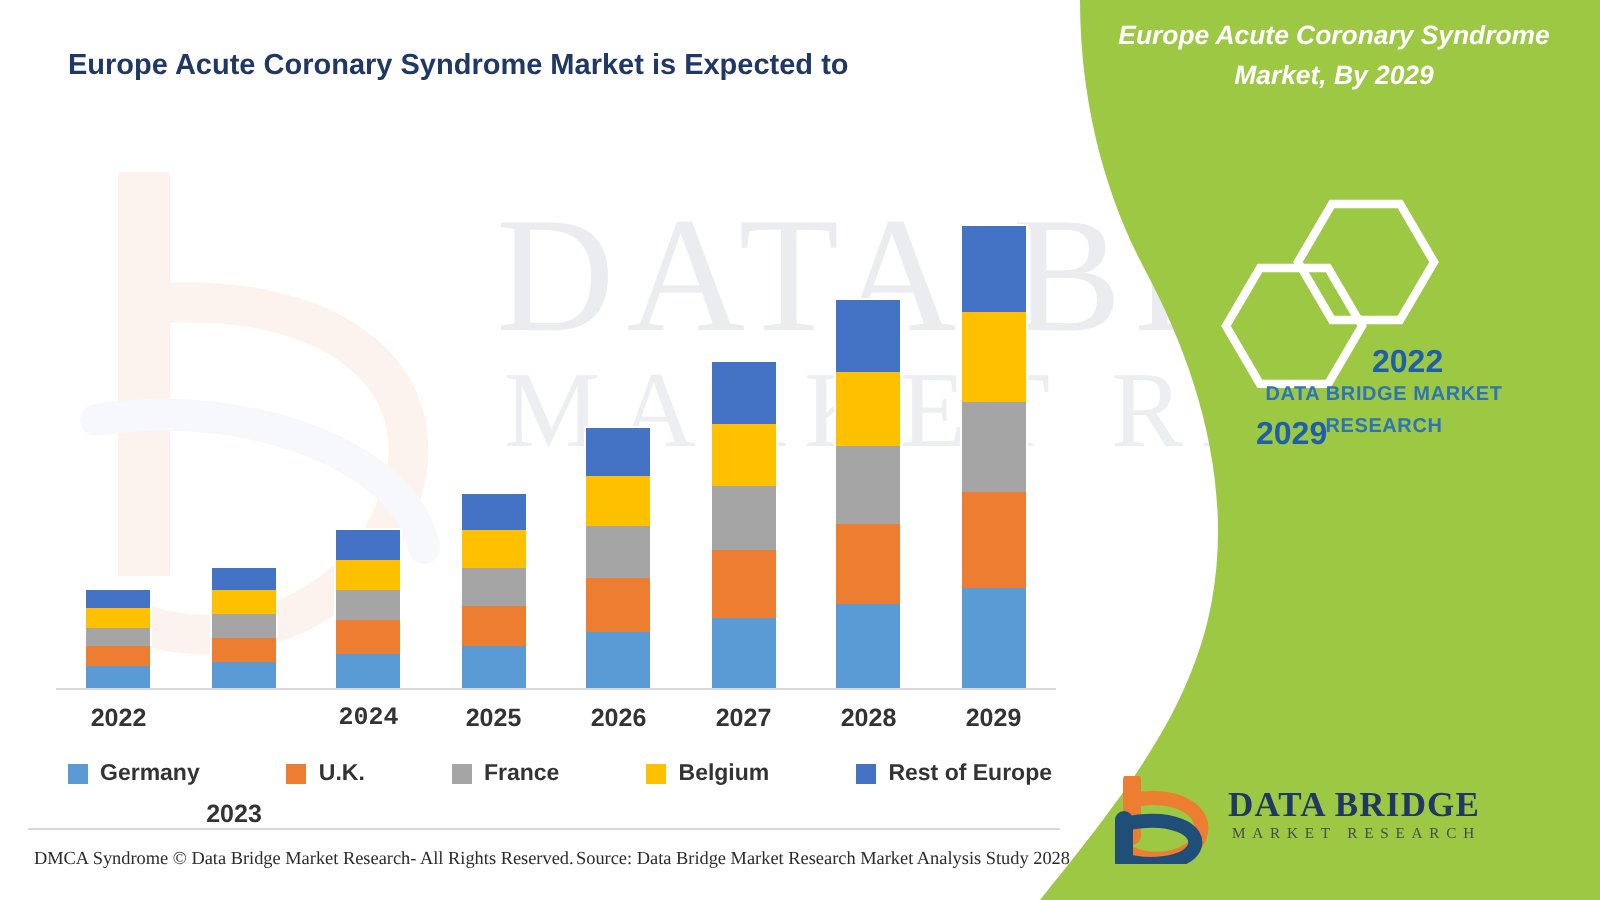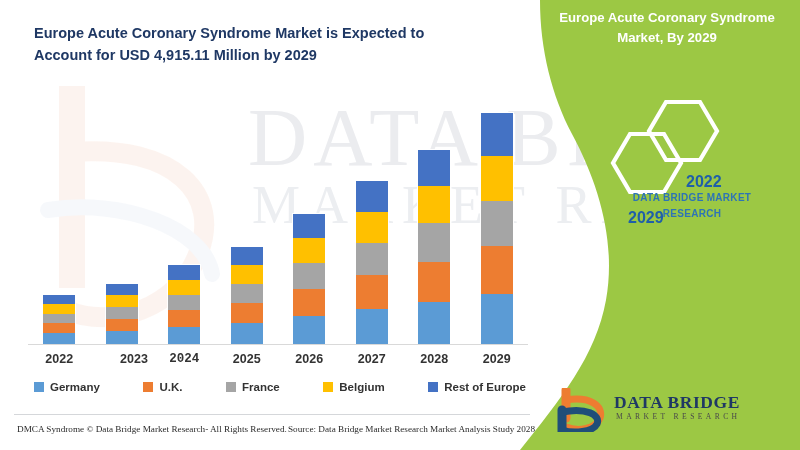--- a/index.html
+++ b/index.html
@@ -149,20 +149,21 @@
   .panel-title {
     position: absolute;
     left: 548px; top: 8px;
     width: 238px;
     text-align: center;
     font-size: 13.2px;
     font-weight: 600;
     line-height: 1.5;
     color: #ffffff;
     z-index: 10;
+    font-style: italic;
   }
   .hexgroup {
     position: absolute;
     left: 608px; top: 78px;
     width: 140px; height: 116px;
     z-index: 10;
   }
   .hex-label {
     position: absolute;
     font-size: 16px;
@@ -217,21 +218,20 @@
       <path d="M46 8 L46 210" stroke="#fbe9e0" stroke-width="26" fill="none"></path>
       <path d="M46 74 C 150 66, 196 118, 172 176 C 152 230, 86 252, 40 232" stroke="#fbe9e0" stroke-width="20" fill="none" stroke-linecap="round"></path>
       <path d="M22 132 C 96 120, 178 150, 186 196" stroke="#eef2f8" stroke-width="16" fill="none" stroke-linecap="round"></path>
     </svg>
     <div class="wm-text l1">DATA BRIDGE</div>
     <div class="wm-text l2">MARKET RESEARCH</div>
   </div>
 
   <div class="chart-title">
     <div>Europe Acute Coronary Syndrome Market is Expected to</div>
-    <div>Account for USD 4,915.11 Million by 2029</div>
   </div>
 
   <div class="plot" id="plot">
     <div class="axis-line"></div>
   <div class="bar" style="left: 14.25px;">
         <div class="seg" style="height: 9.1648px; background: rgb(68, 114, 196);"></div>
         <div class="seg" style="height: 9.3998px; background: rgb(255, 192, 0);"></div>
         <div class="seg" style="height: 9.63479px; background: rgb(165, 165, 165);"></div>
         <div class="seg" style="height: 10.1048px; background: rgb(237, 125, 49);"></div>
         <div class="seg" style="height: 10.5748px; background: rgb(91, 155, 213);"></div>
@@ -282,21 +282,21 @@
         <div class="seg" style="height: 43.0041px; background: rgb(68, 114, 196);"></div>
         <div class="seg" style="height: 44.649px; background: rgb(255, 192, 0);"></div>
         <div class="seg" style="height: 45.354px; background: rgb(165, 165, 165);"></div>
         <div class="seg" style="height: 47.939px; background: rgb(237, 125, 49);"></div>
         <div class="seg" style="height: 50.0539px; background: rgb(91, 155, 213);"></div>
       </div>
     </div>
 
   <div class="xlabels" id="xlabels">
       <div class="xlab" style="left: 3.25px;">2022</div>
-      <div class="xlab" style="left: 78px;">2023</div>
+      <div class="xlab" style="left: 61px; margin-top: 48px;">2023</div>
       <div class="xlab" style="left: 128.25px; font-family: Liberation Mono, monospace;">2024</div>
       <div class="xlab" style="left: 190.75px;">2025</div>
       <div class="xlab" style="left: 253.25px;">2026</div>
       <div class="xlab" style="left: 315.75px;">2027</div>
       <div class="xlab" style="left: 378.25px;">2028</div>
       <div class="xlab" style="left: 440.75px;">2029</div>
     </div>
 
   <div class="legend" id="legend">
       <div class="legend-item">

